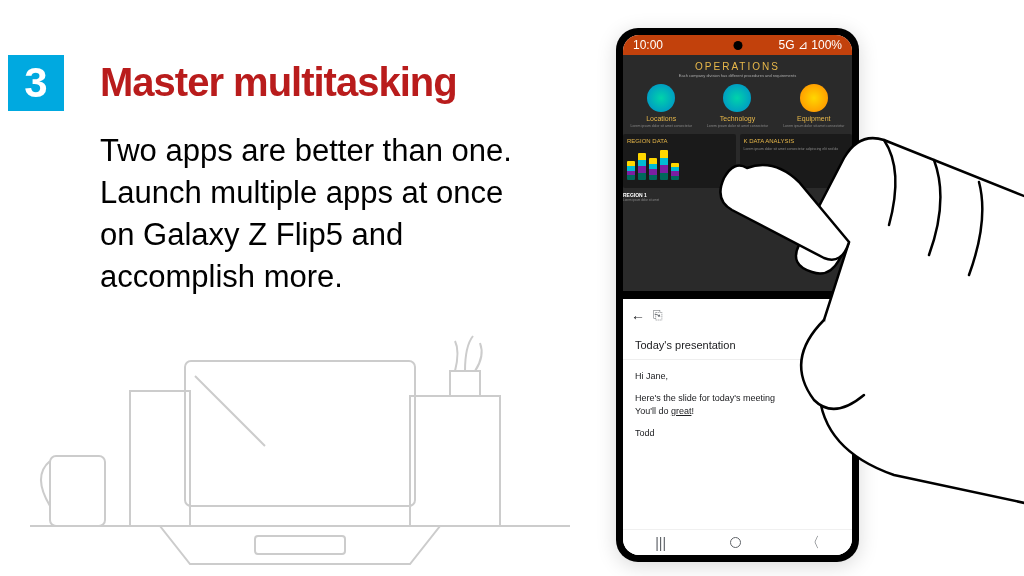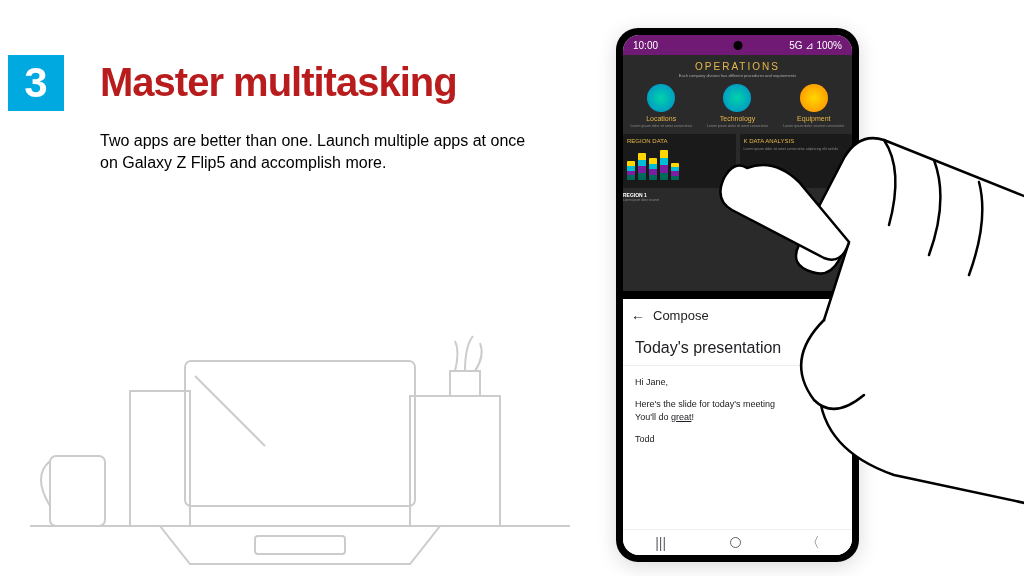--- a/index.html
+++ b/index.html
@@ -32,21 +32,21 @@
       font-size: 40px;
       font-weight: 800;
       color: #b91c1c;
       letter-spacing: -1px;
     }
     .body-text {
       position: absolute;
       top: 130px;
       left: 100px;
       width: 430px;
-      font-size: 16px;
+      font-size: 31px;
       line-height: 1.35;
       color: #000;
       font-weight: 400;
     }
     .desk-illustration {
       position: absolute;
       bottom: 0;
       left: 30px;
       width: 540px;
       height: 280px;
@@ -79,26 +79,26 @@
       left: 50%;
       transform: translateX(-50%);
       width: 9px;
       height: 9px;
       background: #000;
       border-radius: 50%;
       z-index: 10;
     }
     .status-bar {
       height: 20px;
-      background: #701a75;
+      background: #c2410c;
       display: flex;
       justify-content: space-between;
       align-items: center;
       padding: 0 10px;
-      font-size: 10px;
+      font-size: 12px;
       color: #fff;
     }
     
     .top-app {
       height: 236px;
       background: #2a2a2a;
       padding: 6px 0;
       color: #fff;
       font-size: 6px;
       overflow: hidden;
@@ -250,21 +250,21 @@
       color: #fff;
       display: flex;
       align-items: center;
       justify-content: center;
       font-size: 8px;
       font-weight: bold;
     }
     .subject-row {
       padding: 8px 12px;
       border-bottom: 1px solid #eee;
-      font-size: 16px;
+      font-size: 11px;
     }
     .email-body {
       padding: 10px 12px;
       font-size: 9px;
       line-height: 1.5;
       flex: 1;
     }
     .email-body p { margin-bottom: 8px; }
     .underline { text-decoration: underline; }
     .nav-bar {
@@ -375,21 +375,20 @@
           <div class="region-text">Lorem ipsum dolor sit amet</div>
         </div>
       </div>
     </div>
 
     <div class="hinge-gap"></div>
 
     <div class="bottom-app">
       <div class="compose-header">
         <span class="back-arrow">←</span>
-        <span class="compose-title">Compose</span>
         <span class="attach">⎘</span>
       </div>
       <div class="subject-row">Today's presentation</div>
       <div class="email-body">
         <p>Hi Jane,</p>
         <p>
           <span>Here's the slide for today's meeting</span><br>
           <span>You'll do </span><span class="underline">great</span><span>!</span>
         </p>
         <p>Todd</p>

